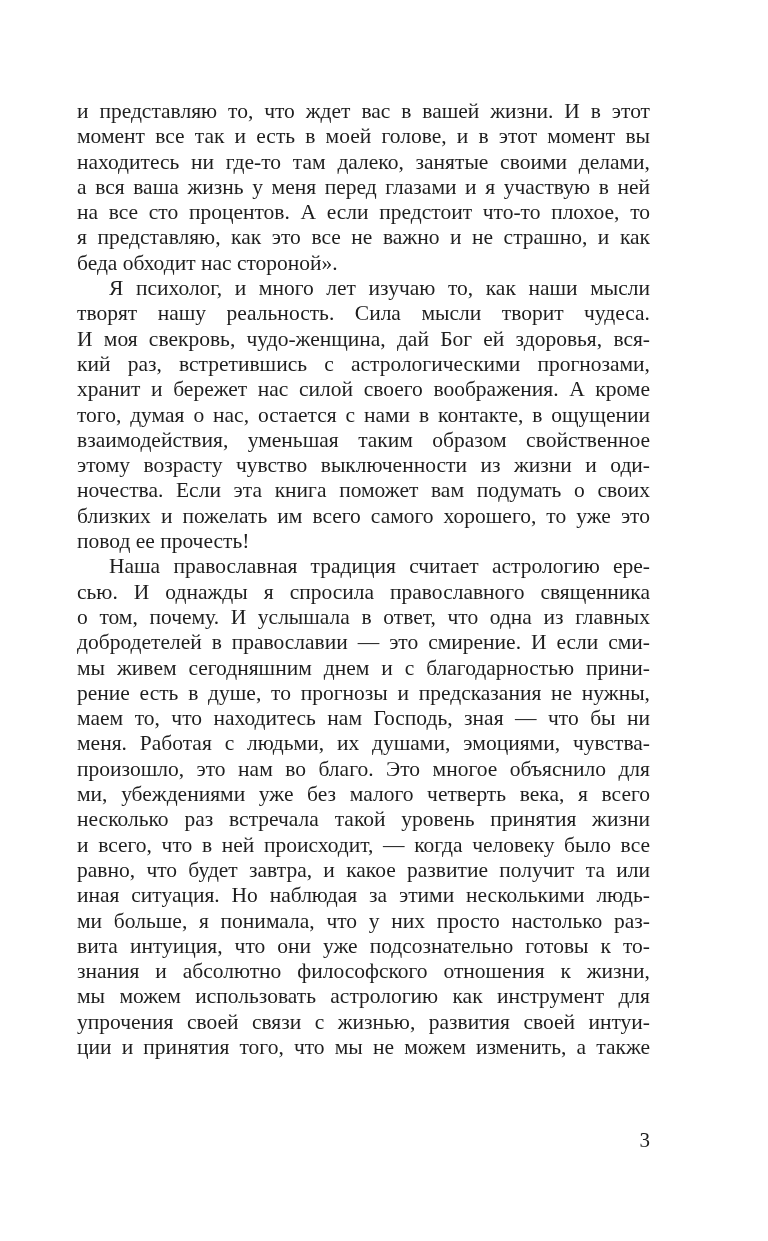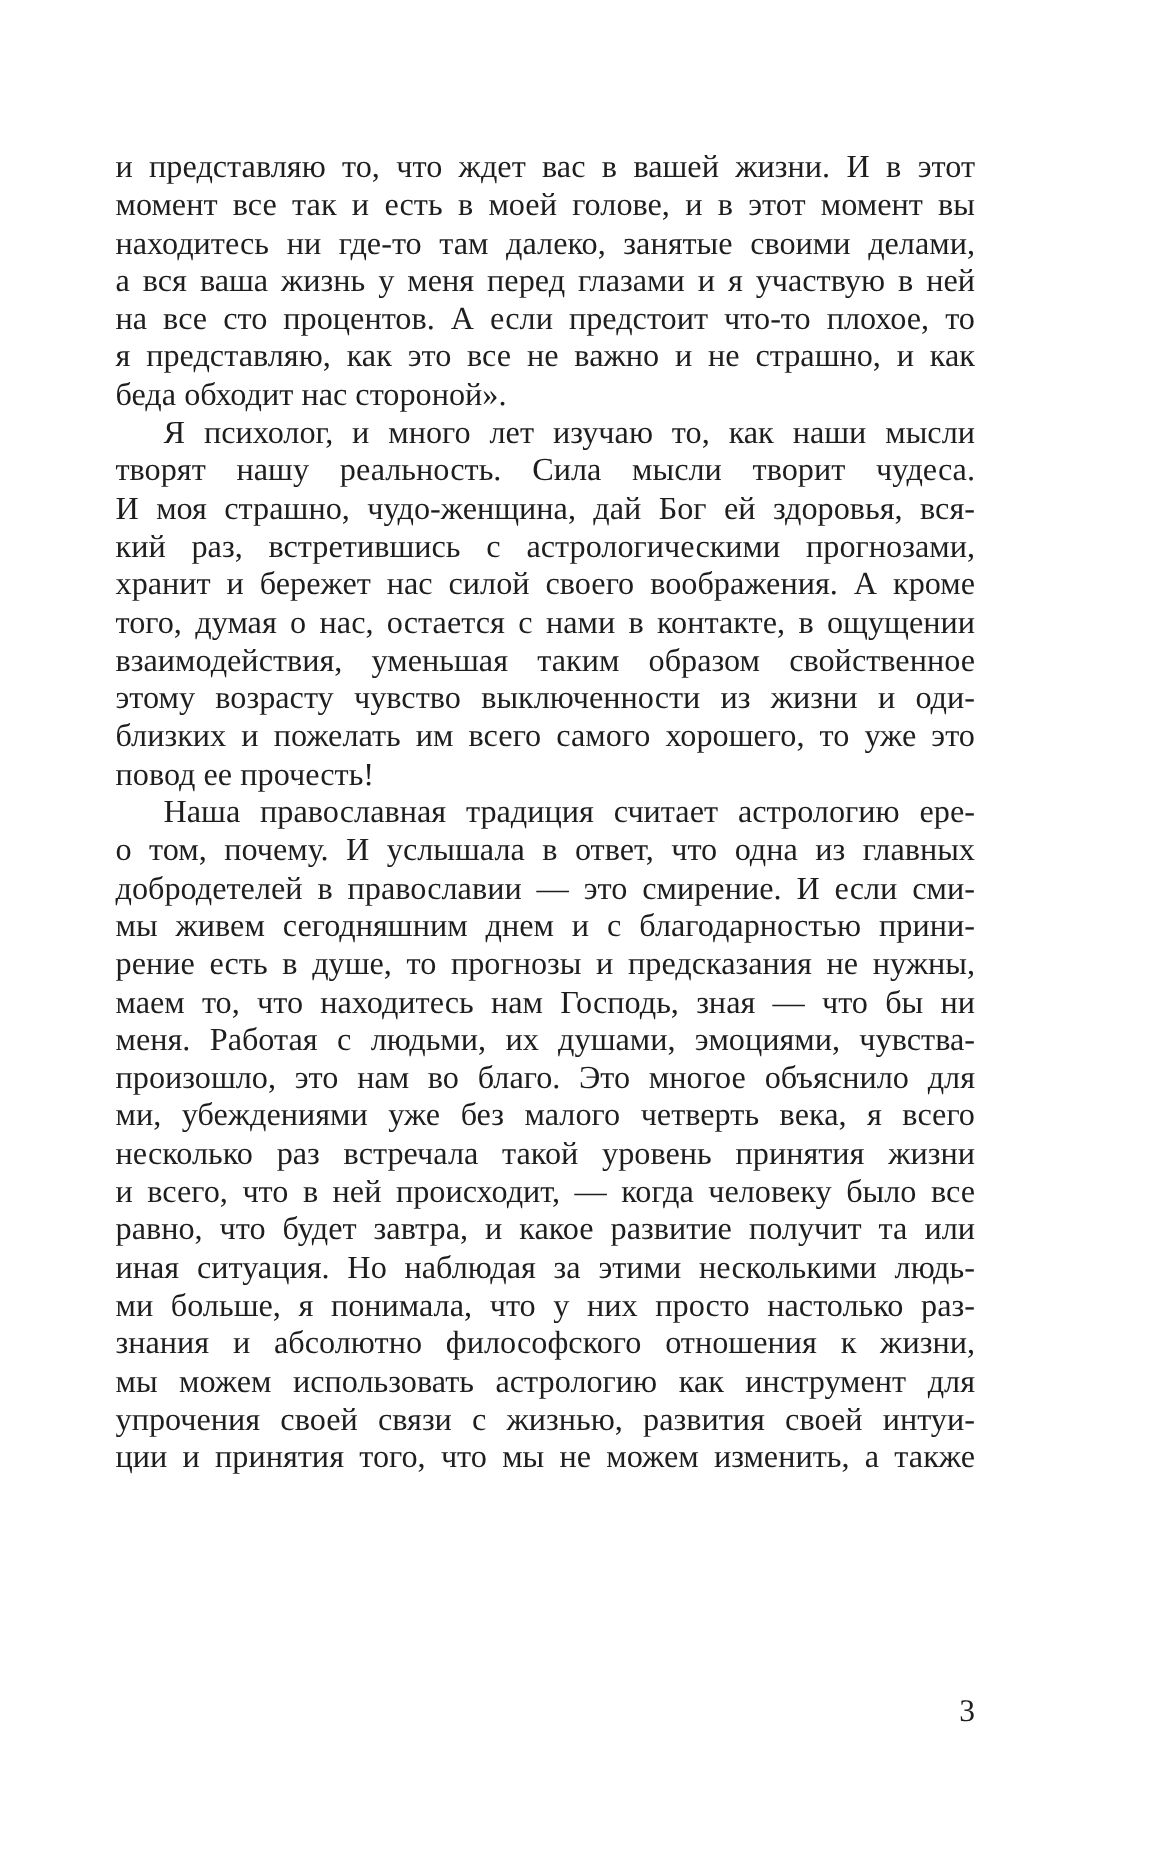--- a/index.html
+++ b/index.html
@@ -68,45 +68,48 @@
       <span class="line">находитесь ни где-то там далеко, занятые своими делами,</span>
       <span class="line">а вся ваша жизнь у меня перед глазами и я участвую в ней</span>
       <span class="line">на все сто процентов. А если предстоит что-то плохое, то</span>
       <span class="line">я представляю, как это все не важно и не страшно, и как</span>
       <span class="line last">беда обходит нас стороной».</span>
     </div>
 
     <div>
       <span class="line indent">Я психолог, и много лет изучаю то, как наши мысли</span>
       <span class="line">творят нашу реальность. Сила мысли творит чудеса.</span>
-      <span class="line">И моя страшно, чудо-женщина, дай Бог ей здоровья, вся-</span>
+      <span class="line">И моя свекровь, чудо-женщина, дай Бог ей здоровья, вся-</span>
       <span class="line">кий раз, встретившись с астрологическими прогнозами,</span>
       <span class="line">хранит и бережет нас силой своего воображения. А кроме</span>
       <span class="line">того, думая о нас, остается с нами в контакте, в ощущении</span>
       <span class="line">взаимодействия, уменьшая таким образом свойственное</span>
       <span class="line">этому возрасту чувство выключенности из жизни и оди-</span>
+      <span class="line">ночества. Если эта книга поможет вам подумать о своих</span>
       <span class="line">близких и пожелать им всего самого хорошего, то уже это</span>
       <span class="line last">повод ее прочесть!</span>
     </div>
 
     <div>
       <span class="line indent">Наша православная традиция считает астрологию ере-</span>
+      <span class="line">сью. И однажды я спросила православного священника</span>
       <span class="line">о том, почему. И услышала в ответ, что одна из главных</span>
       <span class="line">добродетелей в православии — это смирение. И если сми-</span>
       <span class="line">мы живем сегодняшним днем и с благодарностью прини-</span>
       <span class="line">рение есть в душе, то прогнозы и предсказания не нужны,</span>
       <span class="line">маем то, что находитесь нам Господь, зная — что бы ни</span>
       <span class="line">меня. Работая с людьми, их душами, эмоциями, чувства-</span>
       <span class="line">произошло, это нам во благо. Это многое объяснило для</span>
       <span class="line">ми, убеждениями уже без малого четверть века, я всего</span>
       <span class="line">несколько раз встречала такой уровень принятия жизни</span>
       <span class="line">и всего, что в ней происходит, — когда человеку было все</span>
       <span class="line">равно, что будет завтра, и какое развитие получит та или</span>
       <span class="line">иная ситуация. Но наблюдая за этими несколькими людь-</span>
       <span class="line">ми больше, я понимала, что у них просто настолько раз-</span>
+      <span class="line">вита интуиция, что они уже подсознательно готовы к то-</span>
       <span class="line">знания и абсолютно философского отношения к жизни,</span>
       <span class="line">мы можем использовать астрологию как инструмент для</span>
       <span class="line">упрочения своей связи с жизнью, развития своей интуи-</span>
       <span class="line">ции и принятия того, что мы не можем изменить, а также</span>
     </div>
   </div>
 
   <div class="page-number">3</div>
 </div>
 

